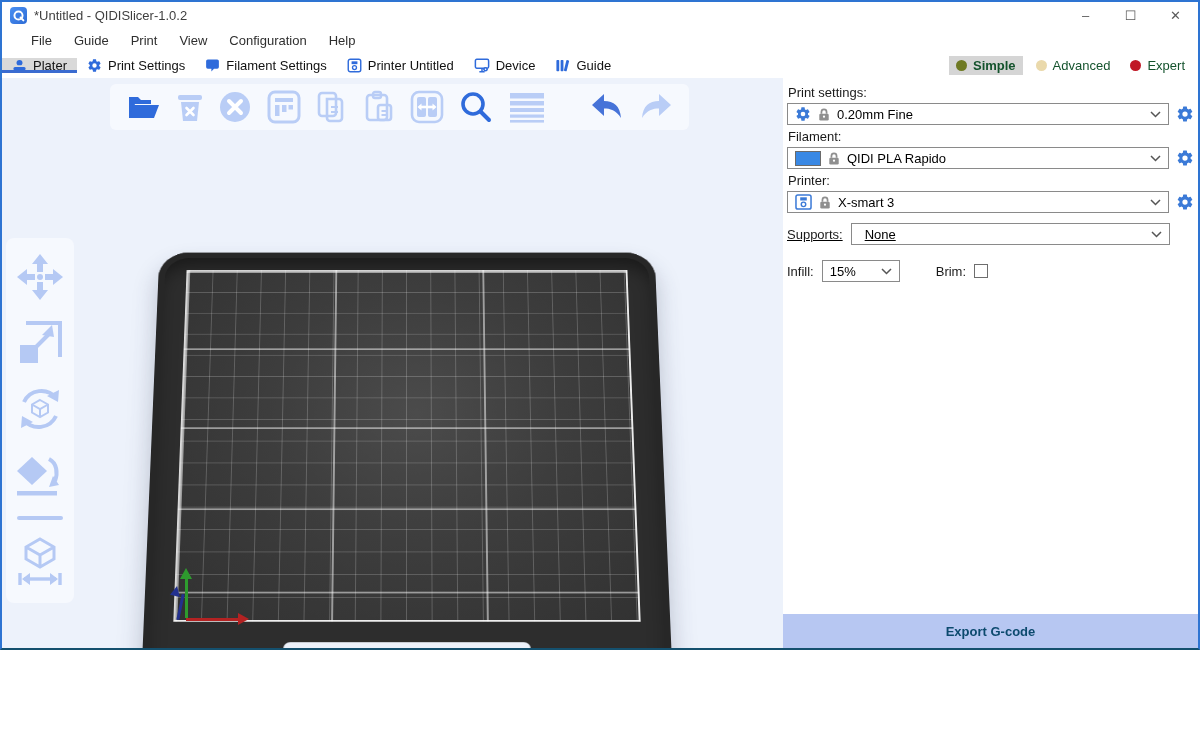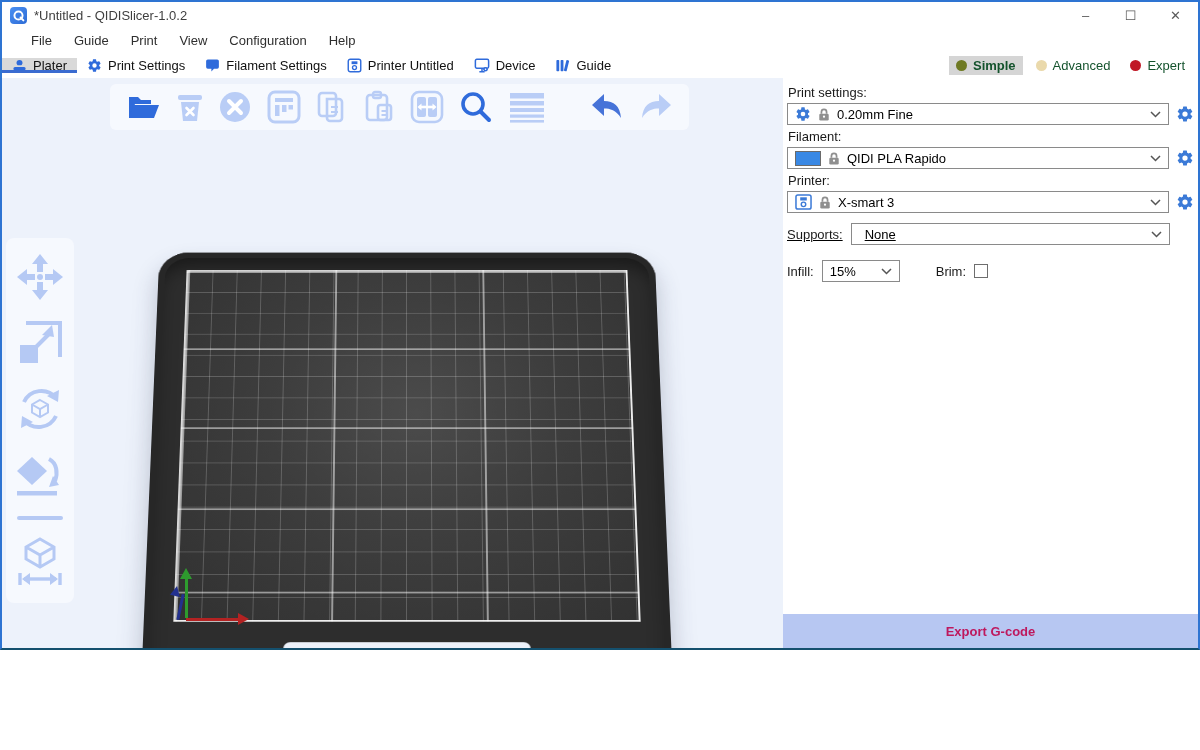--- a/index.html
+++ b/index.html
@@ -72,21 +72,21 @@
   .fld-label { font-size:13px; color:#1a1a1a; margin:0 0 3px 1px; }
   .combo-row { display:flex; align-items:center; gap:7px; margin-bottom:4px; }
   .combo { flex:1 1 auto; height:22px; border:1px solid #8a8a8a; border-radius:0; background:#fff; display:flex; align-items:center; gap:7px; padding:0 7px; font-size:13px; color:#000; }
   .combo .chev { margin-left:auto; }
   .swatch { width:26px; height:15px; background:#3988e4; border:1px solid #6a6a6a; }
   .row-inline { display:flex; align-items:center; margin-top:10px; margin-right:24px; gap:8px;text-decoration:underline; }
   .row-inline2 { display:flex; align-items:center; margin-top:15px; gap:8px; }
   .combo.supports { flex:1 1 auto; }
   .combo.small { flex:0 0 78px; }
   .checkbox { width:14px; height:14px; border:1px solid #6e6e6e; background:#fff; }
-  .export-btn { position:absolute; left:0; right:0; bottom:0; height:34px; background:#b7c7f2; color:#be185d; font-size:13px; font-weight:bold; display:flex; align-items:center; justify-content:center; }
+  .export-btn { position:absolute; left:0; right:0; bottom:0; height:34px; background:#b7c7f2; color:#0c4a6e; font-size:13px; font-weight:bold; display:flex; align-items:center; justify-content:center; }
 </style>
 </head>
 <body>
 
 <div class="window">
 
   <div class="titlebar">
     <div class="appicon">
       <svg width="13" height="13" viewBox="0 0 16 16">
           <circle cx="8" cy="8" r="5" fill="none" stroke="#fff" stroke-width="2.4"></circle>

